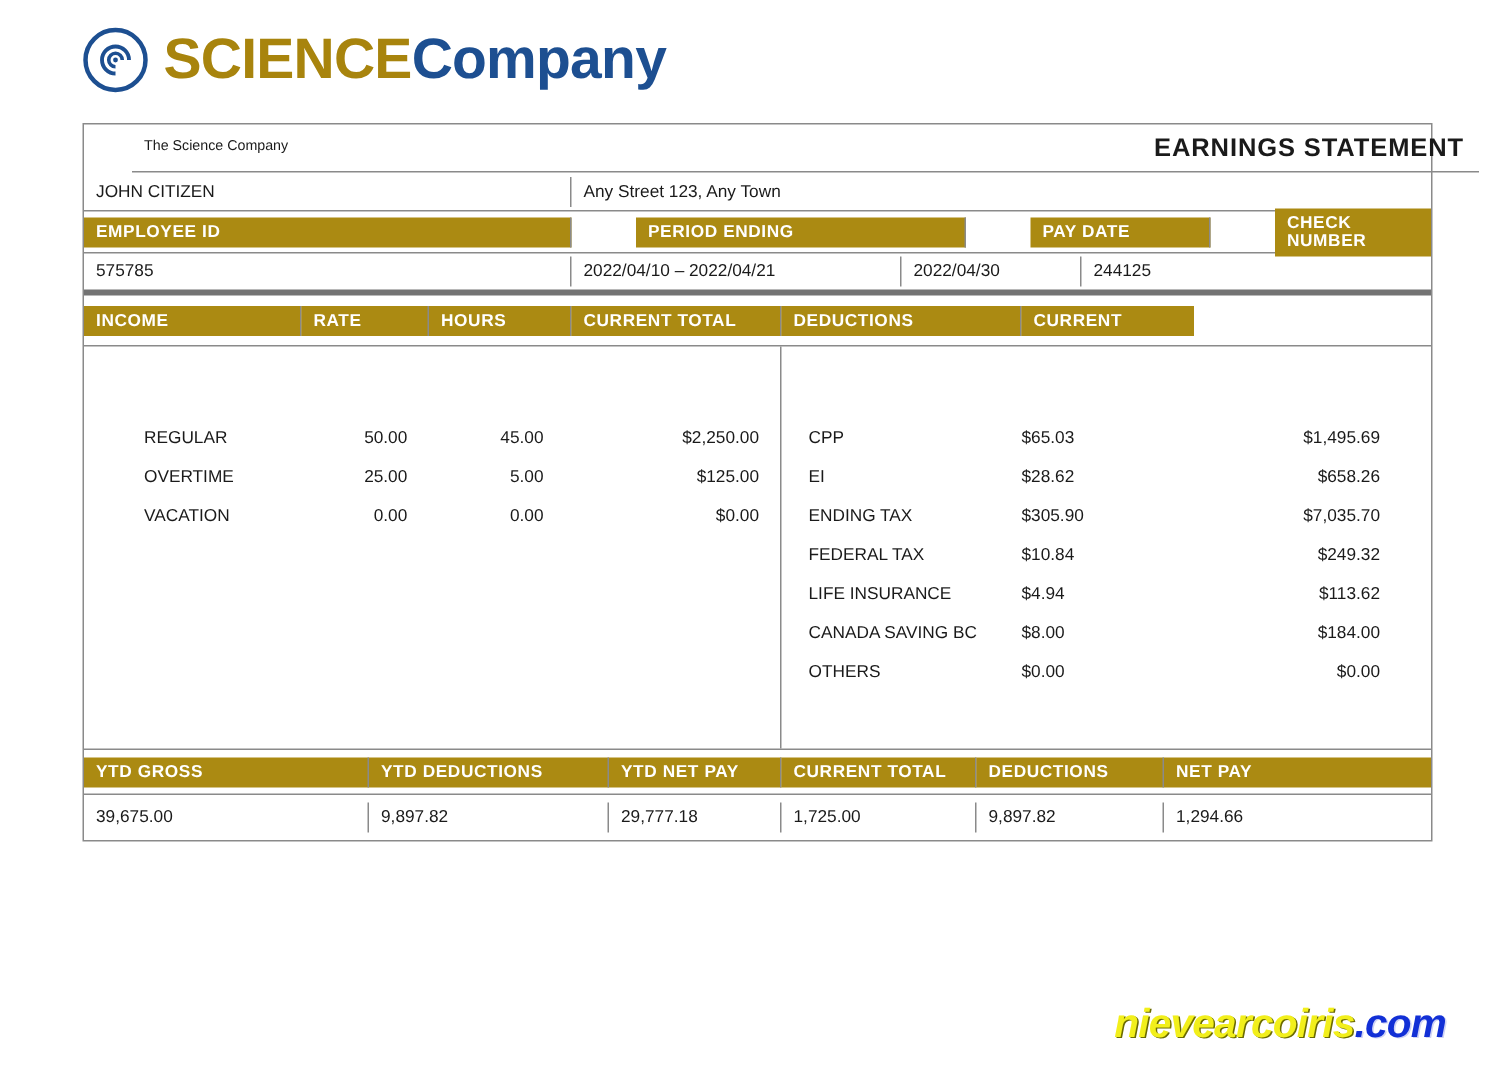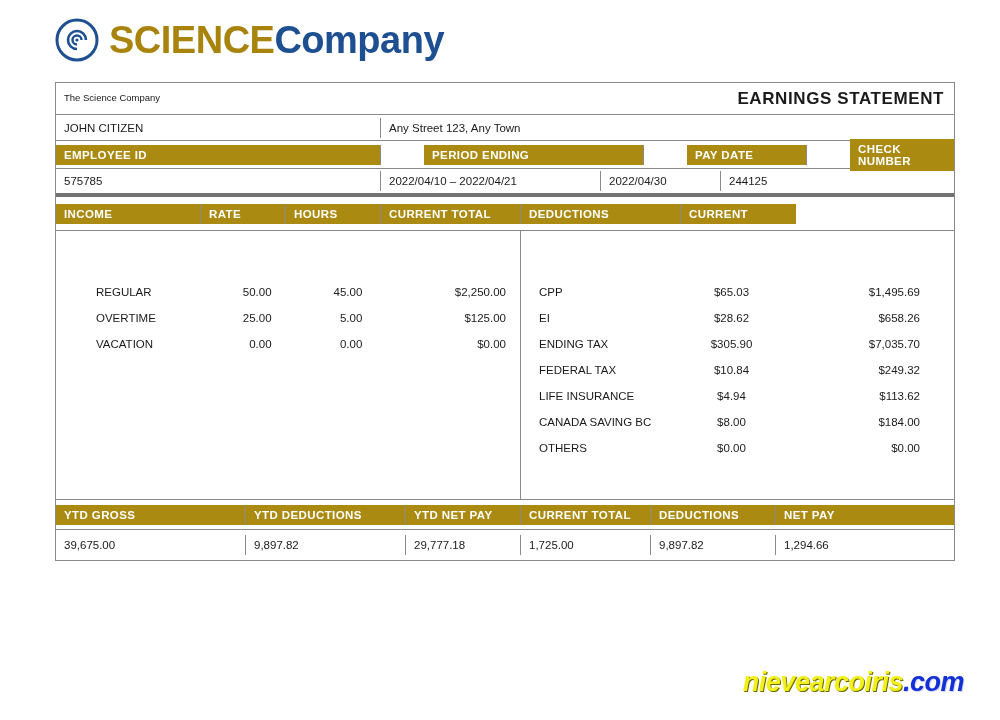--- a/index.html
+++ b/index.html
@@ -70,20 +70,21 @@
     font-weight: bold;
     letter-spacing: 0.4px;
   }
   .center { text-align: left; }
 
   
   .band-top {
     border-bottom: 1px solid #8a8a8a;
     height: 32px;
     align-items: center;
+    margin-left: 32px;
   }
   .company-block {
     width: 560px;
     font-size: 10.5px;
     line-height: 1.25;
     border-right: none;
     padding-top: 3px;
   }
   .company-line1 { font-size: 9.5px; }
   .company-line2 { font-size: 11px; font-weight: bold; letter-spacing: 0.1px; }
@@ -150,21 +151,21 @@
     align-items: center;
     height: 26px;
     font-size: 11.5px;
   }
   .b-label  { width: 145px; box-sizing: border-box; padding-left: 40px; }
   .b-rate   { width: 85px;  box-sizing: border-box; text-align: right; padding-right: 14px; }
   .b-hours  { width: 95px;  box-sizing: border-box; text-align: right; padding-right: 18px; }
   .b-total  { width: 140px; box-sizing: border-box; text-align: right; padding-right: 14px; }
 
   .d-label  { width: 160px; box-sizing: border-box; padding-left: 18px; }
-  .d-cur    { width: 115px; box-sizing: border-box; text-align: center; padding-right: 14px; }
+  .d-cur    { width: 115px; box-sizing: border-box; text-align: left; padding-right: 14px; }
   .d-ytd    { width: 140px; box-sizing: border-box; text-align: right; padding-right: 16px; }
 
   
   .band-tot-head { height: 30px; align-items: center; border-bottom: 1px solid #8a8a8a; }
   .band-tot-val  { height: 30px; align-items: center; }
   .t1 { width: 190px; }
   .t2 { width: 160px; }
   .t3 { width: 115px; }
   .t4 { width: 130px; }
   .t5 { width: 125px; }

